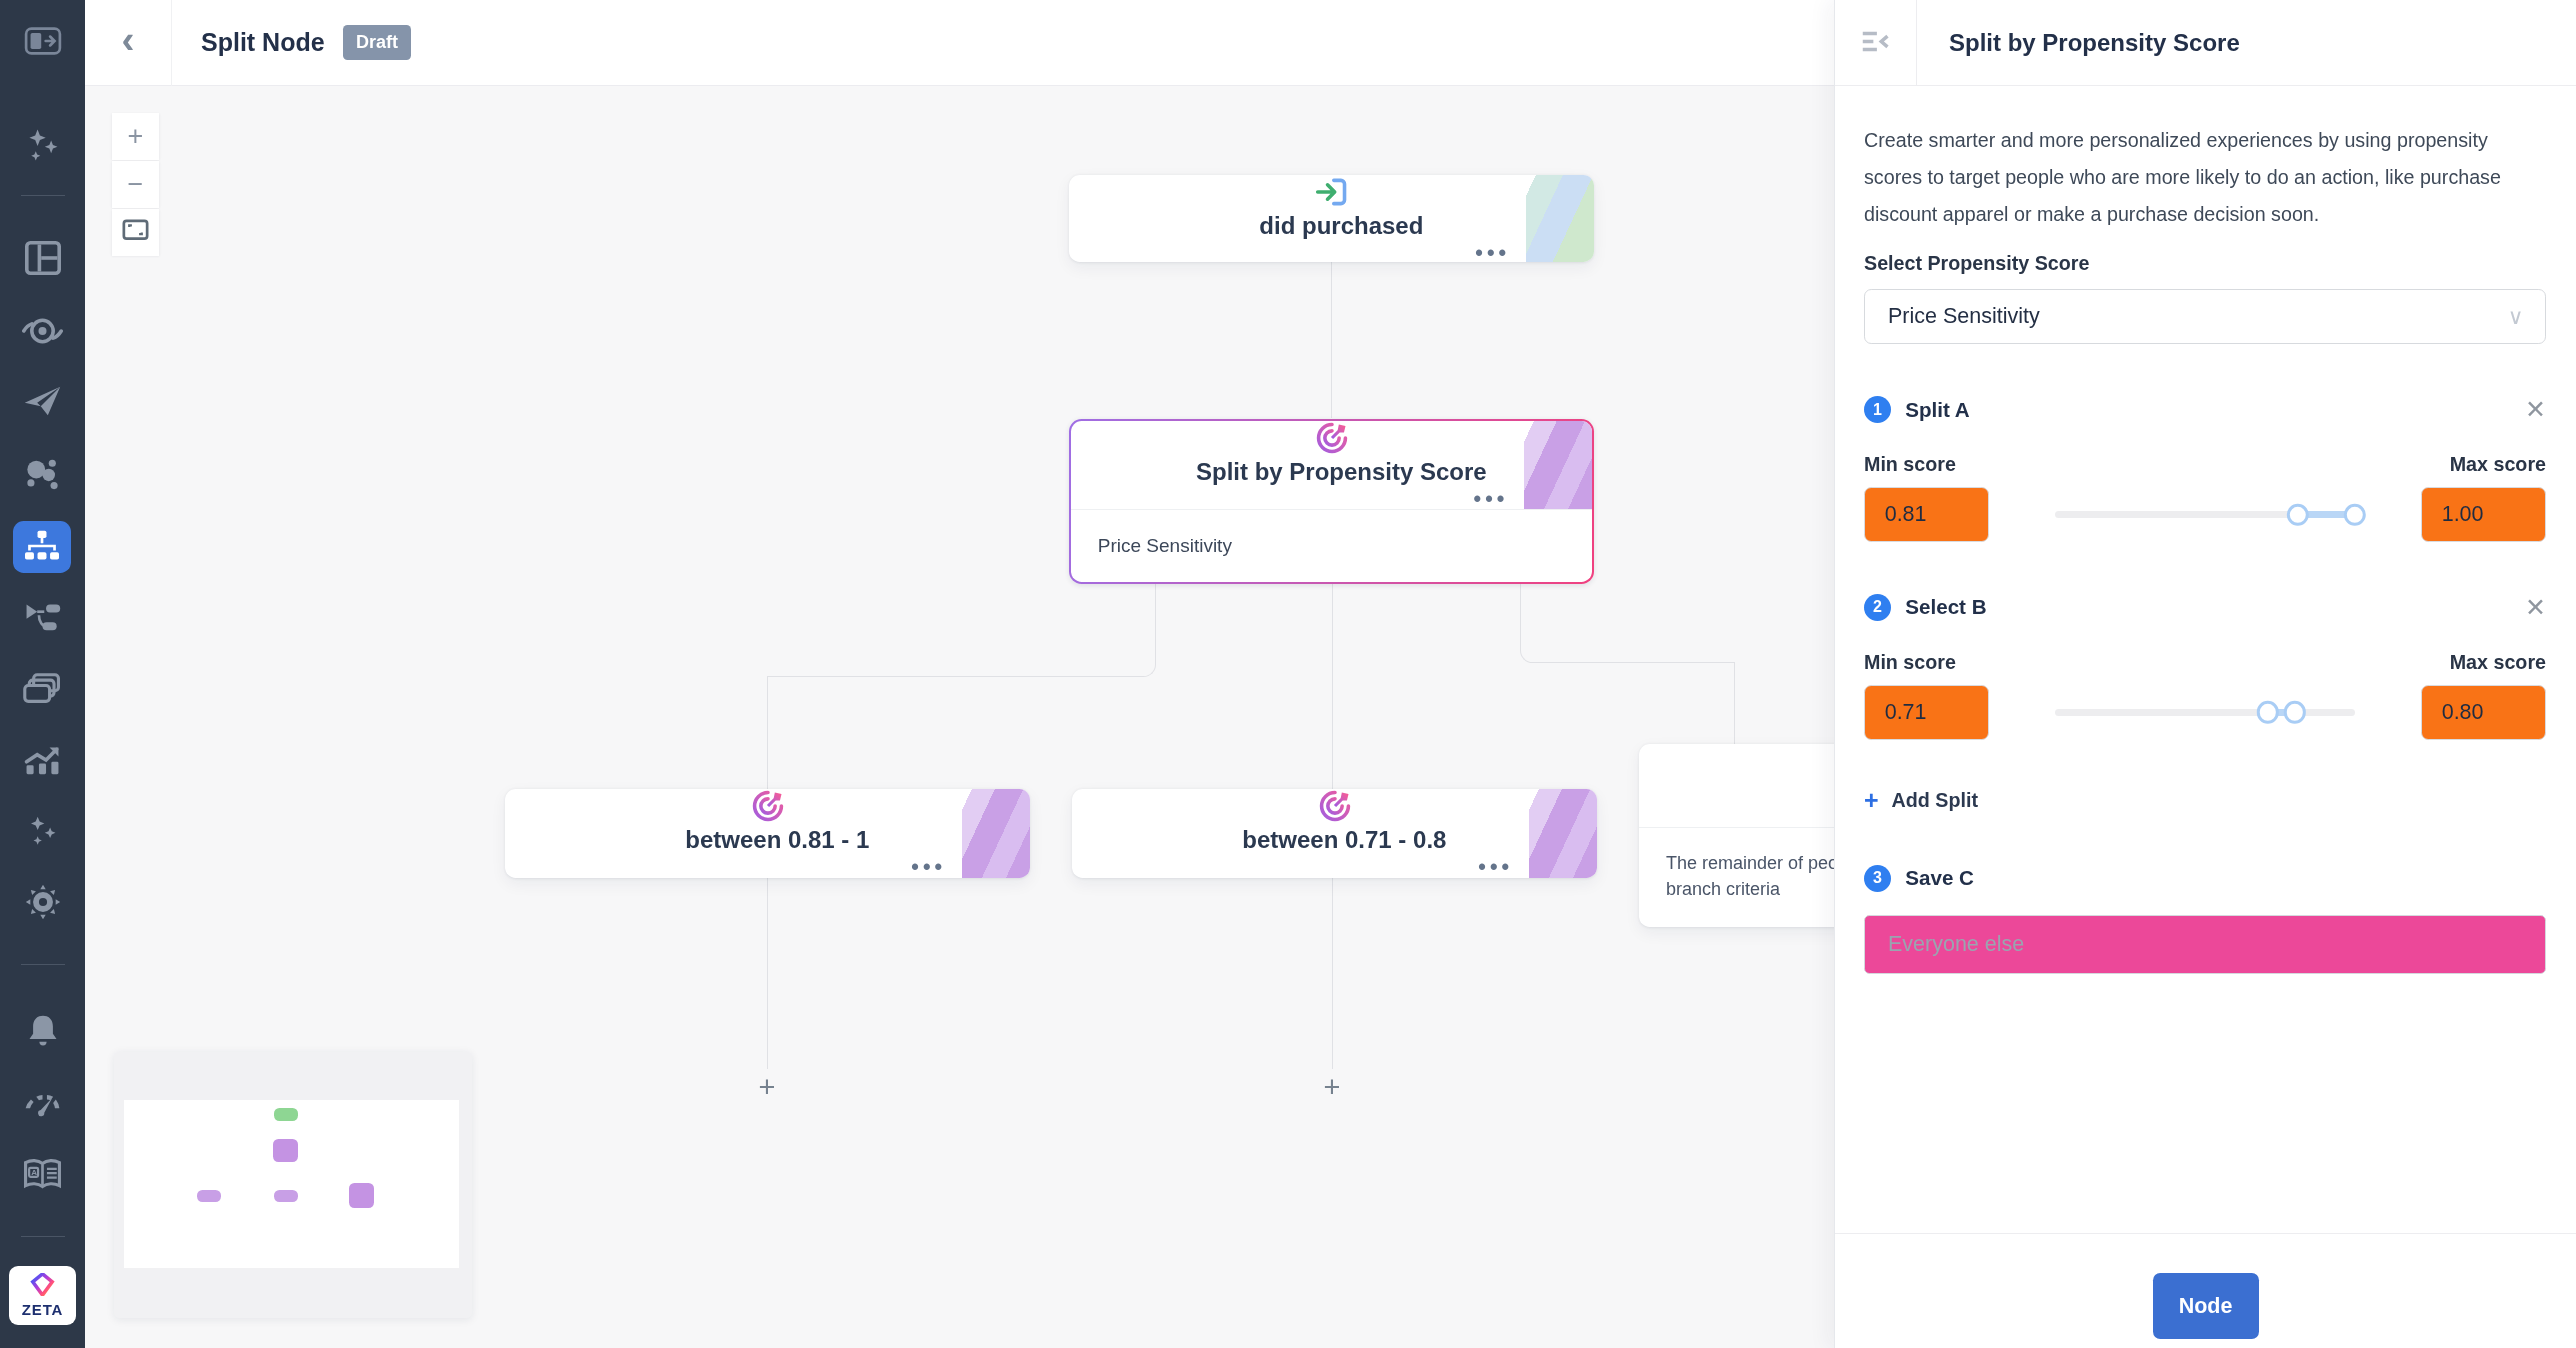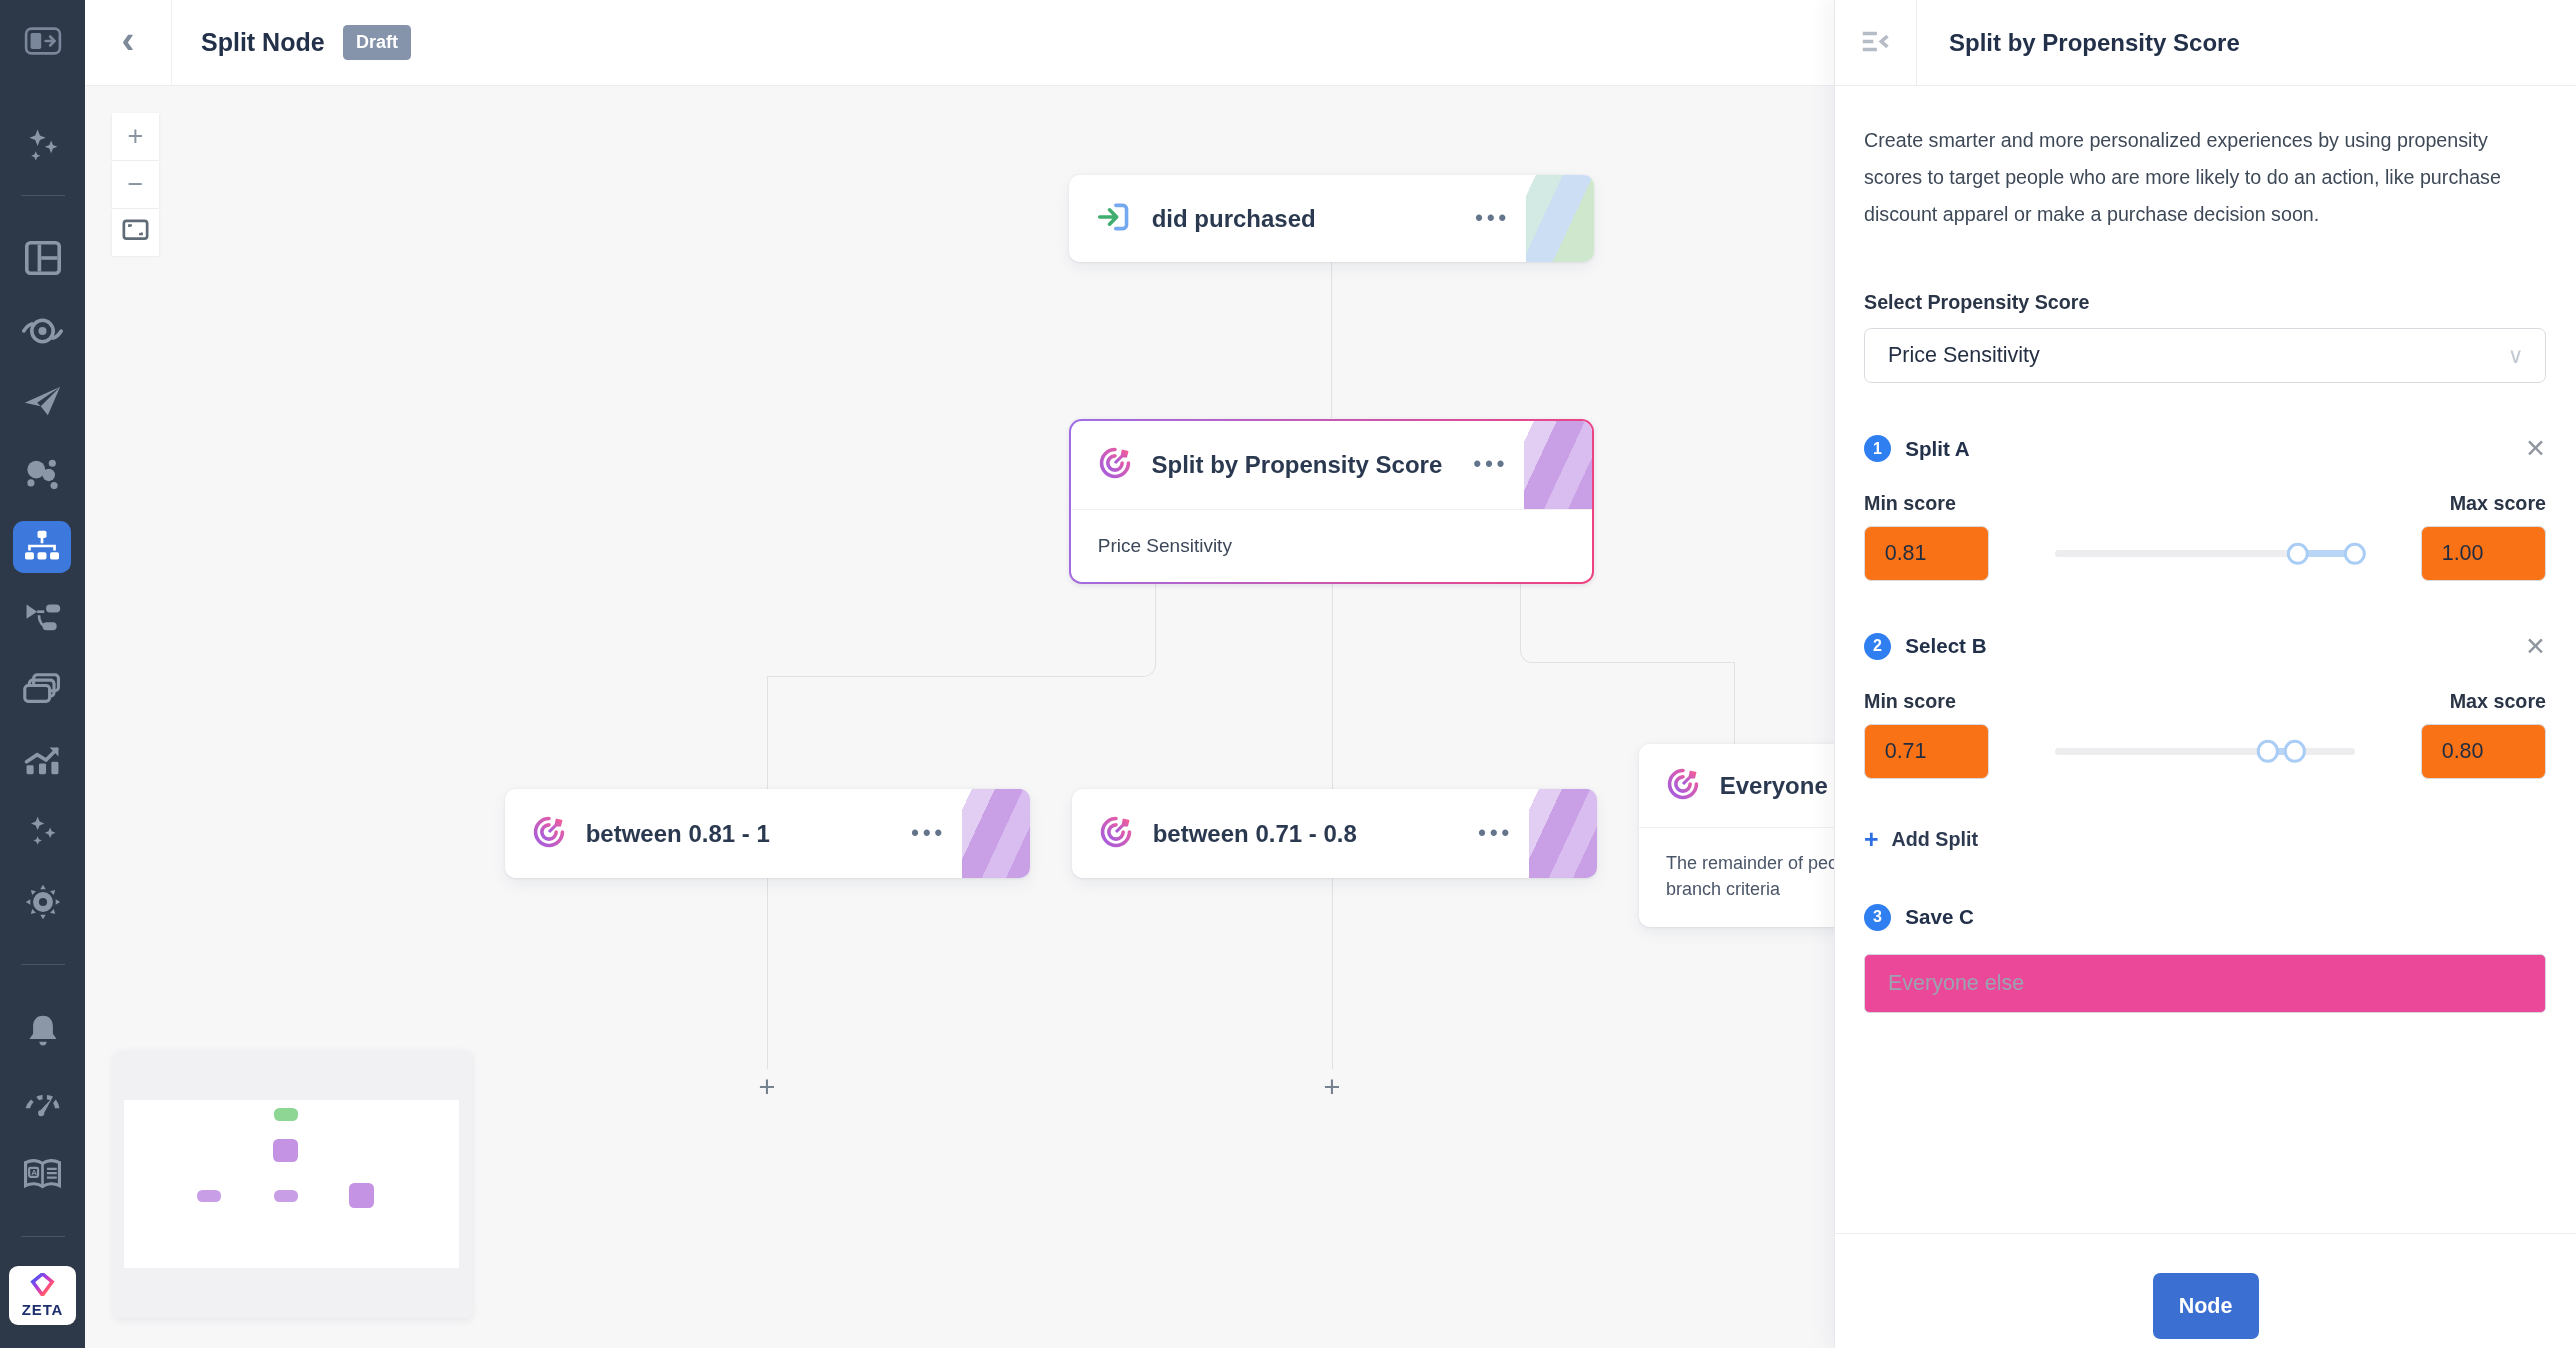--- a/index.html
+++ b/index.html
@@ -26,42 +26,42 @@
   .canvas{ position:absolute; left:85px; top:86px; width:1749px; height:1263px; background:#f7f7f8; overflow:hidden; }
   .zoombar{ position:absolute; left:27px; top:27px; width:47px; display:flex; flex-direction:column; gap:0.9px; }
   .zoombtn{ width:47px; height:47px; background:#ffffff; box-shadow:0 0.9px 2.7px rgba(30,40,70,.10); display:flex; align-items:center; justify-content:center; color:#8a94a2; font-size:27px; cursor:pointer; }
   .conn{ position:absolute; }
   .vline{ border-left:0.9px solid #e0e1e5; }
   .l-right{ border-right:0.9px solid #e0e1e5; border-bottom:0.9px solid #e0e1e5; border-bottom-right-radius:12.5px; }
   .l-left{ border-left:0.9px solid #e0e1e5; border-bottom:0.9px solid #e0e1e5; border-bottom-left-radius:12.5px; }
   .plus-add{ position:absolute; width:32px; height:32px; display:flex; align-items:center; justify-content:center; font-size:29px; color:#76828f; cursor:pointer; }
   
   .node{ position:absolute; background:#ffffff; border-radius:10.7px; box-shadow:0 0.9px 2.7px rgba(25,35,65,.08), 0 5.4px 16px rgba(25,35,65,.06); overflow:hidden; }
-  .node-row{ position:relative; display:flex; align-items:center; padding:0 27px; height:87px; }
+  .node-row{ position:relative; display:flex; align-items:center; padding:0 27px; height:87px;flex-direction:column; }
   .node-title{ font-size:24px; font-weight:700; color:#2b3950; margin-left:19.7px; white-space:nowrap; }
   .dots{ margin-left:auto; color:#64748b; font-size:23px; letter-spacing:3.6px; margin-right:57px; user-select:none; }
   .stripes{ position:absolute; right:0; top:0; bottom:0; width:68px; }
   .stripes-purple{ background:linear-gradient(115deg, rgba(255,255,255,0) 0 9%, #e2cdf3 9% 30%, #c9a0e6 30% 56%, #d9bdf0 56% 78%, #c9a0e6 78% 100%); }
   .stripes-entry{ background:linear-gradient(115deg, rgba(255,255,255,0) 0 9%, #d2e9e4 9% 34%, #cbdef4 34% 62%, #cfe8cd 62% 100%); }
   .node-selected{ position:absolute; padding:1.8px; background:linear-gradient(100deg,#9f6ee4,#f0417f); border-radius:12.5px; box-shadow:0 1.8px 5.4px rgba(25,35,65,.10); }
   .node-selected .inner{ position:relative; background:#ffffff; border-radius:10.7px; overflow:hidden; width:100%; height:100%; }
   .node-sub{ border-top:0.9px solid #eef0f2; height:73px; display:flex; align-items:center; padding:0 27px; font-size:19px; color:#3c4759; }
   .node-body-text{ border-top:0.9px solid #eef0f2; padding:21.5px 27px 0 27px; font-size:18px; color:#4a5568; line-height:26px; height:100px; }
   
   .minimap{ position:absolute; left:29px; top:966px; width:358px; height:266px; background:#f1f1f3; border-radius:5.4px; box-shadow:0 1.8px 9px rgba(25,35,65,.08); }
   .minimap .viewport{ position:absolute; left:9.8px; top:48px; width:335px; height:168px; background:#ffffff; }
   .mini{ position:absolute; border-radius:5.4px; }
   
   .panel{ position:absolute; left:1834px; top:0; width:742px; height:1349px; background:#ffffff; border-left:0.9px solid #e6e8ec; box-shadow:-7.2px 0 19.7px rgba(30,40,70,.05); z-index:40; }
   .panel-header{ height:86px; border-bottom:0.9px solid #ededf0; display:flex; align-items:center; }
   .collapse-btn{ width:82px; height:86px; display:flex; align-items:center; justify-content:center; cursor:pointer; border-right:0.9px solid #ededf0; }
   .panel-title{ font-size:24px; font-weight:700; color:#233049; margin-left:32px; }
   .panel-body{ position:absolute; left:0; right:0; top:86px; bottom:116px; padding:36px 30px 0 29px; overflow:hidden; }
   .desc{ font-size:19.7px; color:#3e4958; line-height:37px; }
-  .field-label{ font-size:19.7px; font-weight:600; color:#2a3547; margin-top:58px; }
+  .field-label{ font-size:19.7px; font-weight:600; color:#2a3547; margin-top:19px; }
   .select{ margin-top:14.3px; height:55px; border:1.3px solid #d7dade; border-radius:7.2px; display:flex; align-items:center; cursor:pointer; }
   .select-value{ font-size:21.5px; color:#242f44; padding-left:23px; }
   .select-chevron{ margin-left:auto; margin-right:21.5px; color:#c3c9d2; font-size:21.5px; }
   .split-head{ display:flex; align-items:center; margin-top:52px; }
   .num-badge{ width:27px; height:27px; border-radius:50%; background:#2f7ff0; color:#ffffff; font-size:16px; font-weight:700; display:flex; align-items:center; justify-content:center; }
   .split-label{ font-size:20.6px; font-weight:700; color:#22304a; margin-left:14.3px; }
   .close-x{ margin-left:auto; color:#8f969f; font-size:25px; cursor:pointer; line-height:1; }
   .scores-labels{ display:flex; justify-content:space-between; margin-top:30px; }
   .score-label{ font-size:19.7px; font-weight:600; color:#2a3547; }
   .score-row{ display:flex; align-items:center; margin-top:10.7px; }

